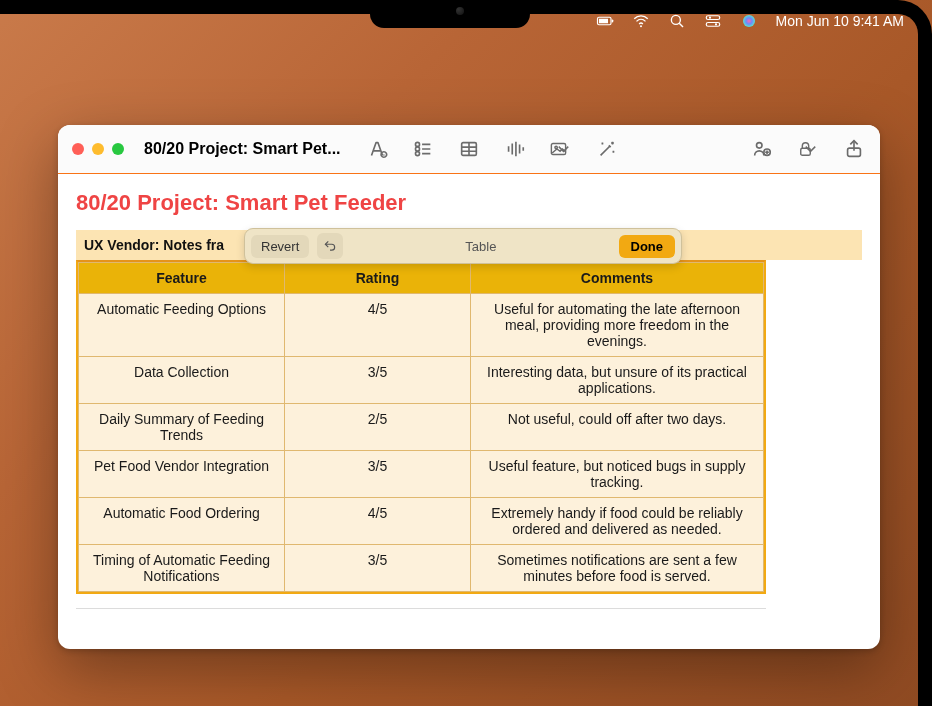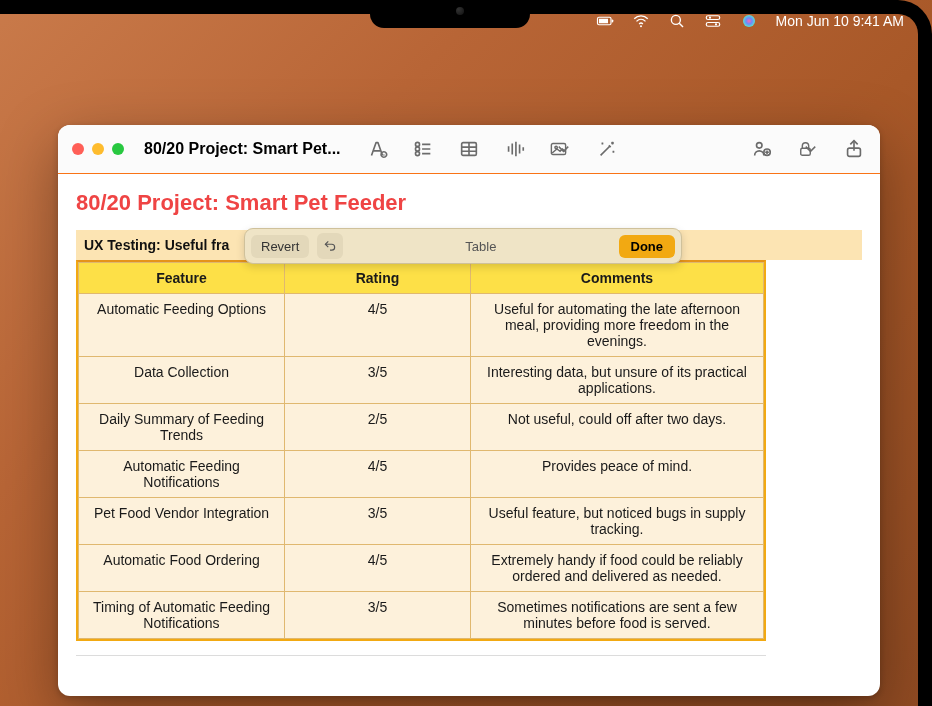--- a/index.html
+++ b/index.html
@@ -113,21 +113,21 @@
       margin-top: 0;
       width: 690px;
     }
     table { width: 100%; border-collapse: collapse; }
     th, td {
       border: 1px solid #e0b86f;
       padding: 7px 8px;
       font-size: 14px; color: #1a1a1a;
       vertical-align: top; text-align: center;
     }
-    th { background: #fde047; font-weight: 700; }
+    th { background: #eab308; font-weight: 700; }
     td { background: #fdf1db; }
     td:first-child { width: 206px; }
     td:nth-child(2) { width: 186px; }
     .hr-below { border-top: 1px solid #dcdcdc; margin-top: 14px; width: 690px; }
     .picmenu { display: flex; align-items: center; }
   </style>
 </head>
 <body>
 
 <div class="notch">
@@ -269,21 +269,21 @@
             <rect x="5" y="11" width="14" height="9" rx="2"></rect>
           </svg>
       </div>
     </div>
   </div>
 
   <div class="content">
     <div class="doc-title">80/20 Project: Smart Pet Feeder</div>
 
     <div class="subtitle-row">
-      <span>UX Testing: Useful fra</span>
+      <span>UX Vendor: Notes fra</span>
 
       <div class="format-bar">
         <button class="revert-btn">Revert</button>
         <button class="undo-btn">
           <svg viewBox="0 0 24 24">
               <path d="M9 14 L4 9 L9 4"></path>
               <path d="M4 9 H15 a5 5 0 0 1 0 10 H12"></path>
             </svg>
         </button>
         <span class="format-label">Table</span>
@@ -310,25 +310,20 @@
               <td>Data Collection</td>
               <td>3/5</td>
               <td>Interesting data, but unsure of its practical applications.</td>
             </tr>
             <tr>
               <td>Daily Summary of Feeding Trends</td>
               <td>2/5</td>
               <td>Not useful, could off after two days.</td>
             </tr>
             <tr>
-              <td>Automatic Feeding Notifications</td>
-              <td>4/5</td>
-              <td>Provides peace of mind.</td>
-            </tr>
-            <tr>
               <td>Pet Food Vendor Integration</td>
               <td>3/5</td>
               <td>Useful feature, but noticed bugs in supply tracking.</td>
             </tr>
             <tr>
               <td>Automatic Food Ordering</td>
               <td>4/5</td>
               <td>Extremely handy if food could be reliably ordered and delivered as needed.</td>
             </tr>
             <tr>

